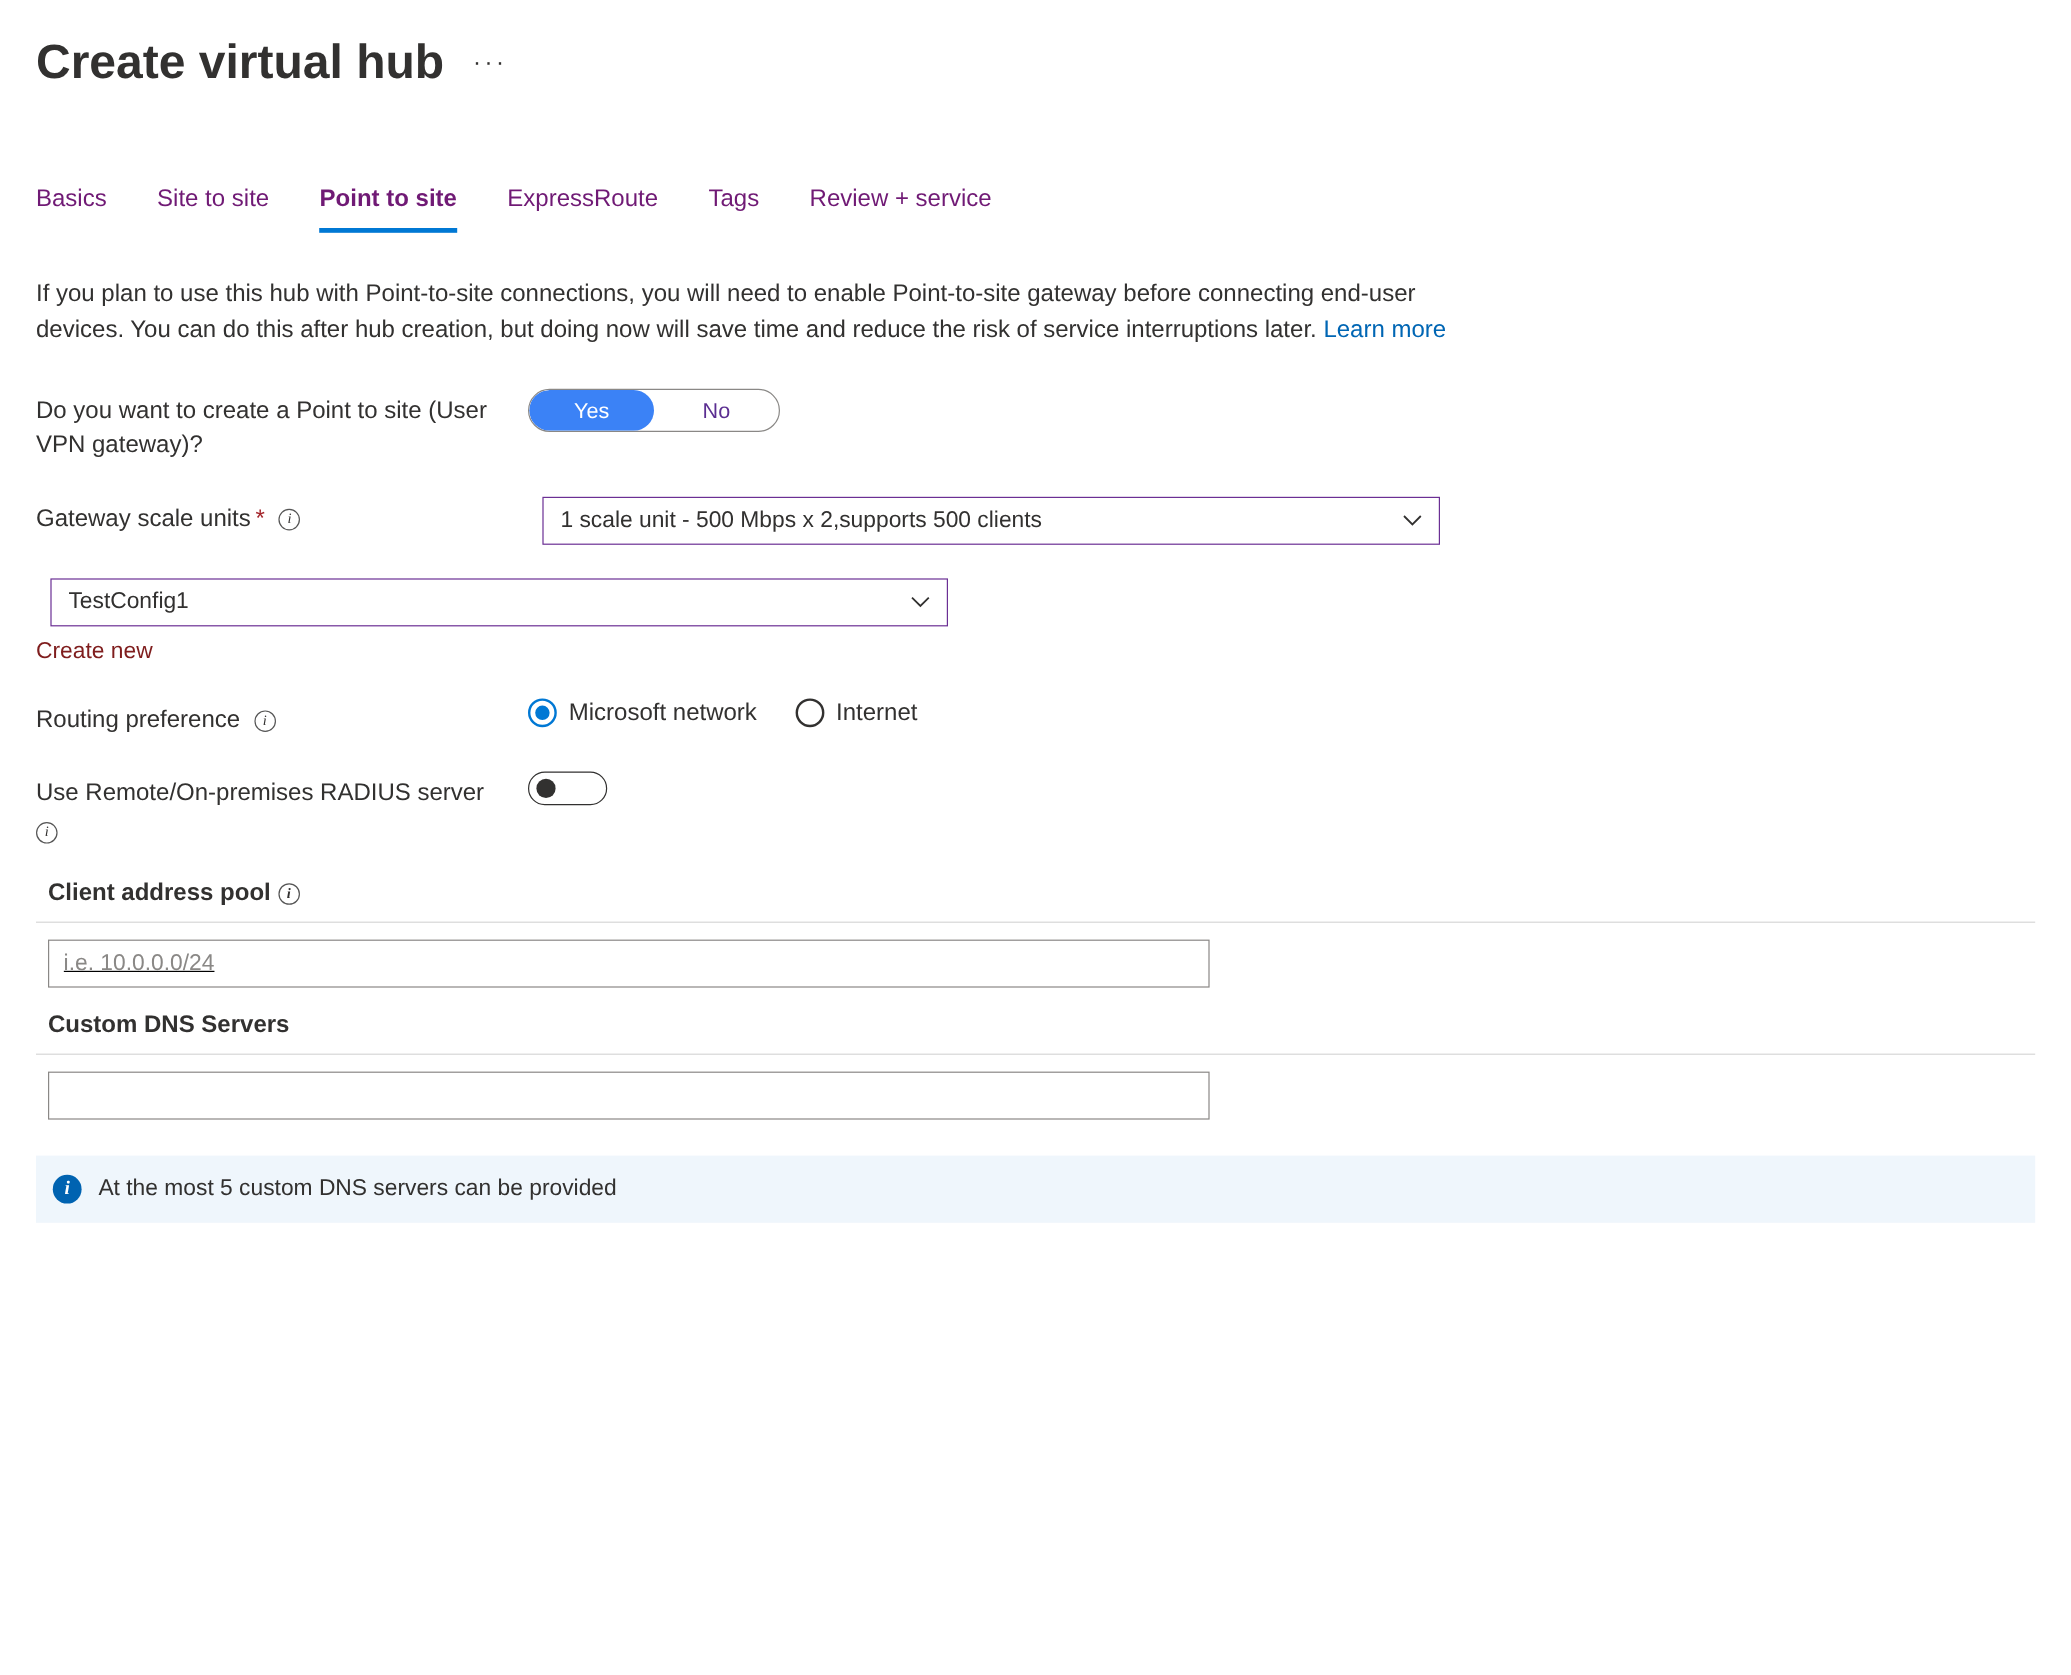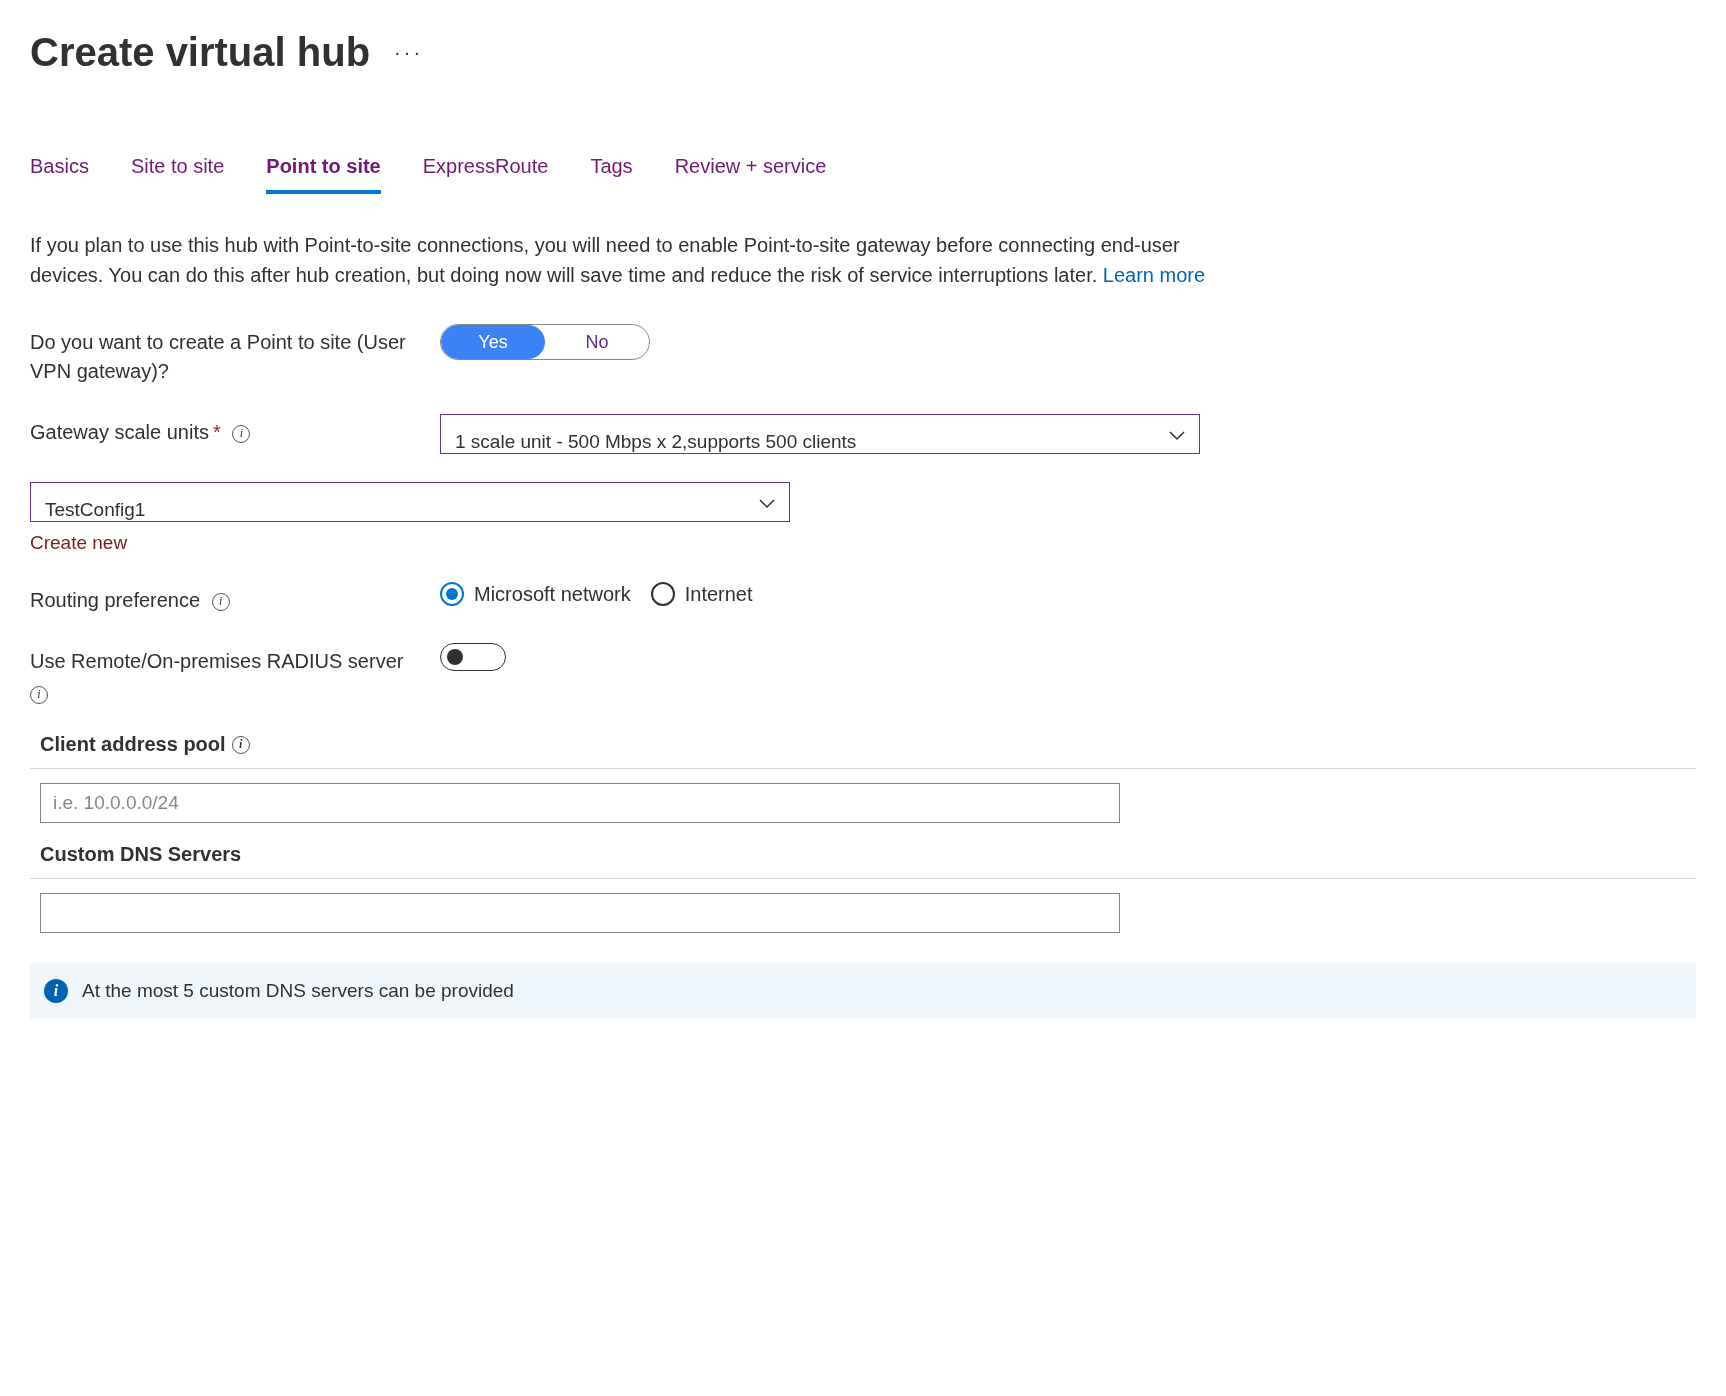--- a/index.html
+++ b/index.html
@@ -106,43 +106,44 @@
     color: #5b2e91;
   }
   .pill-opt.selected {
     background: #3b82f6;
     color: #ffffff;
     border-radius: 22px;
   }
   
   .dropdown {
     display: flex;
-    align-items: flex-start;
+    align-items: center;
     border: 1px solid #6b2f94;
     height: 40px;
     padding: 16px 14px;
     cursor: pointer;
     justify-content: space-between;
     font-size: 19px;
+    margin-left: 12px;
   }
   .chevron {
     width: 16px;
     height: 10px;
   }
   .create-new-link {
     color: #7f1d1d;
     text-decoration: none;
     font-size: 19px;
     display: inline-block;
     margin-top: 10px;
   }
   
   .radio-group {
     display: flex;
-    gap: 20px;
+    gap: 32px;
     align-items: flex-start;
   }
   .radio-item {
     display: flex;
     align-items: center;
     gap: 10px;
     cursor: pointer;
     font-size: 20px;
   }
   .radio-circle {
@@ -190,27 +191,28 @@
     padding-left: 10px;
     display: flex;
     align-items: center;
   }
   .section-rule {
     border-top: 1px solid #d6d6d6;
     width: 100%;
     margin-bottom: 14px;
   }
   .text-input {
-    width: 1080px;
+    width: 968px;
     max-width: 100%;
     height: 40px;
     border: 1px solid #8a8886;
     padding: 0 12px;
     font-size: 19px;
     margin-left: 10px;
+    text-decoration: underline;
   }
   .text-input::placeholder {
     color: #8a8886;
   }
   
   .info-bar {
     display: flex;
     align-items: center;
     background: #eff6fc;
     padding: 16px 14px;

